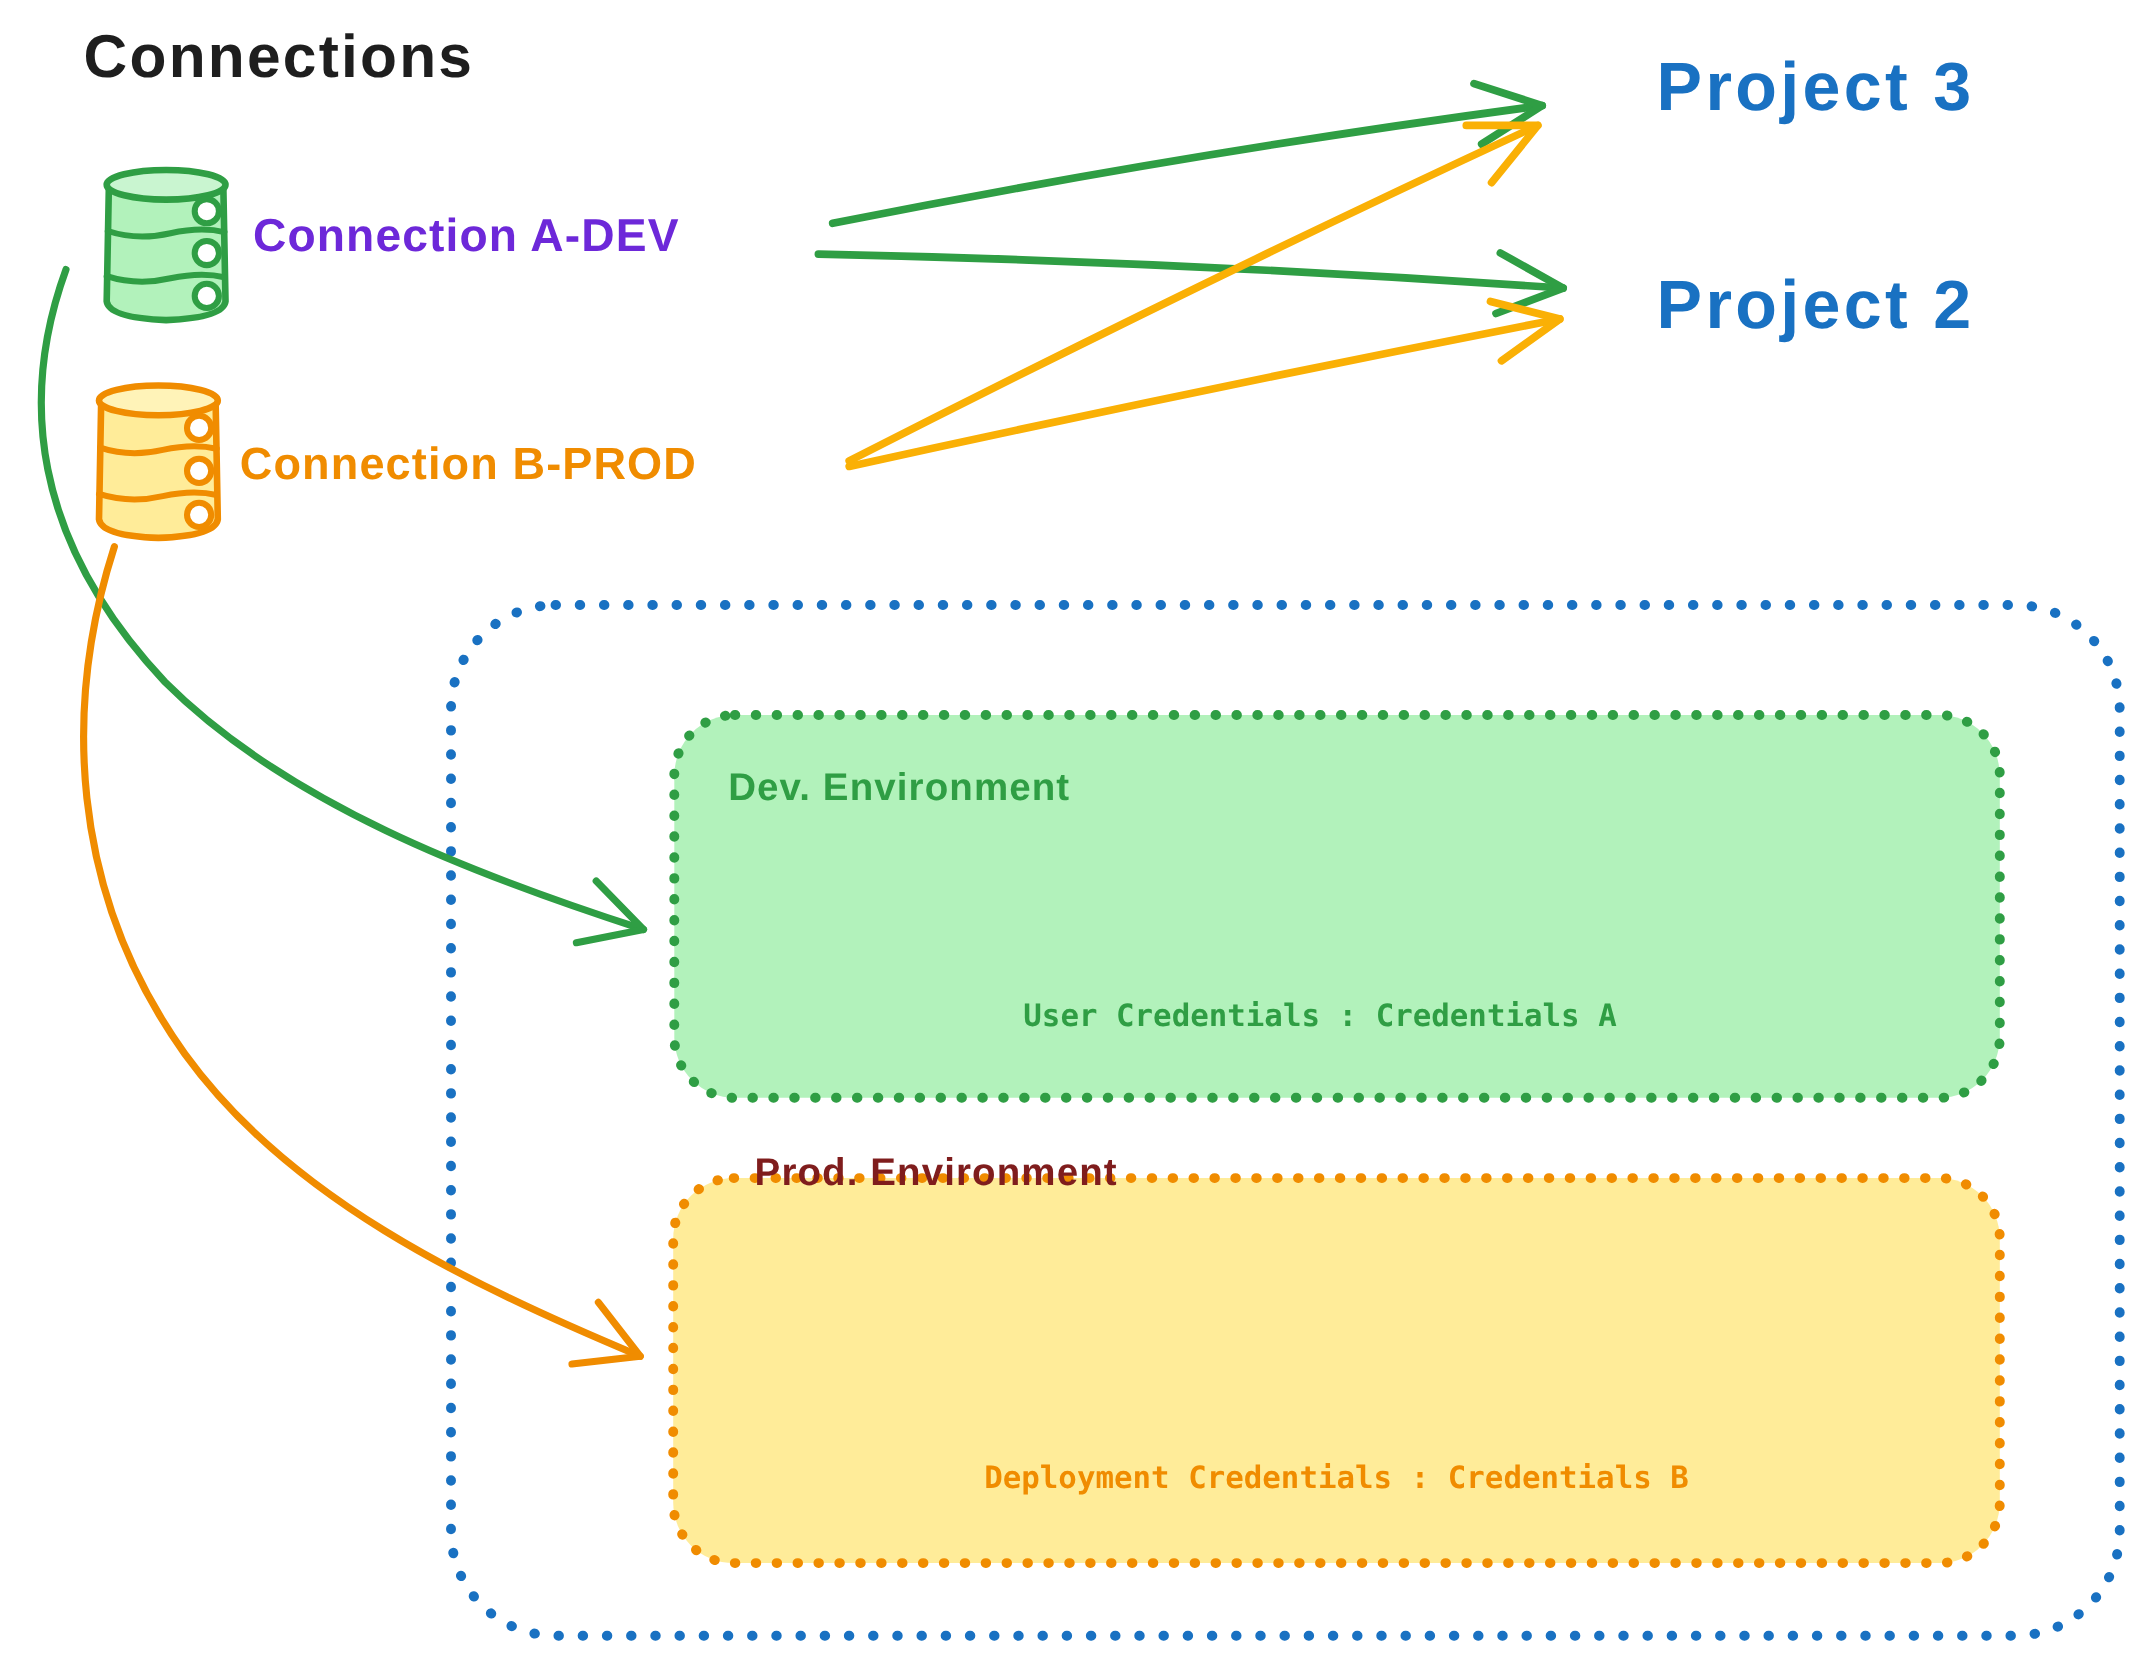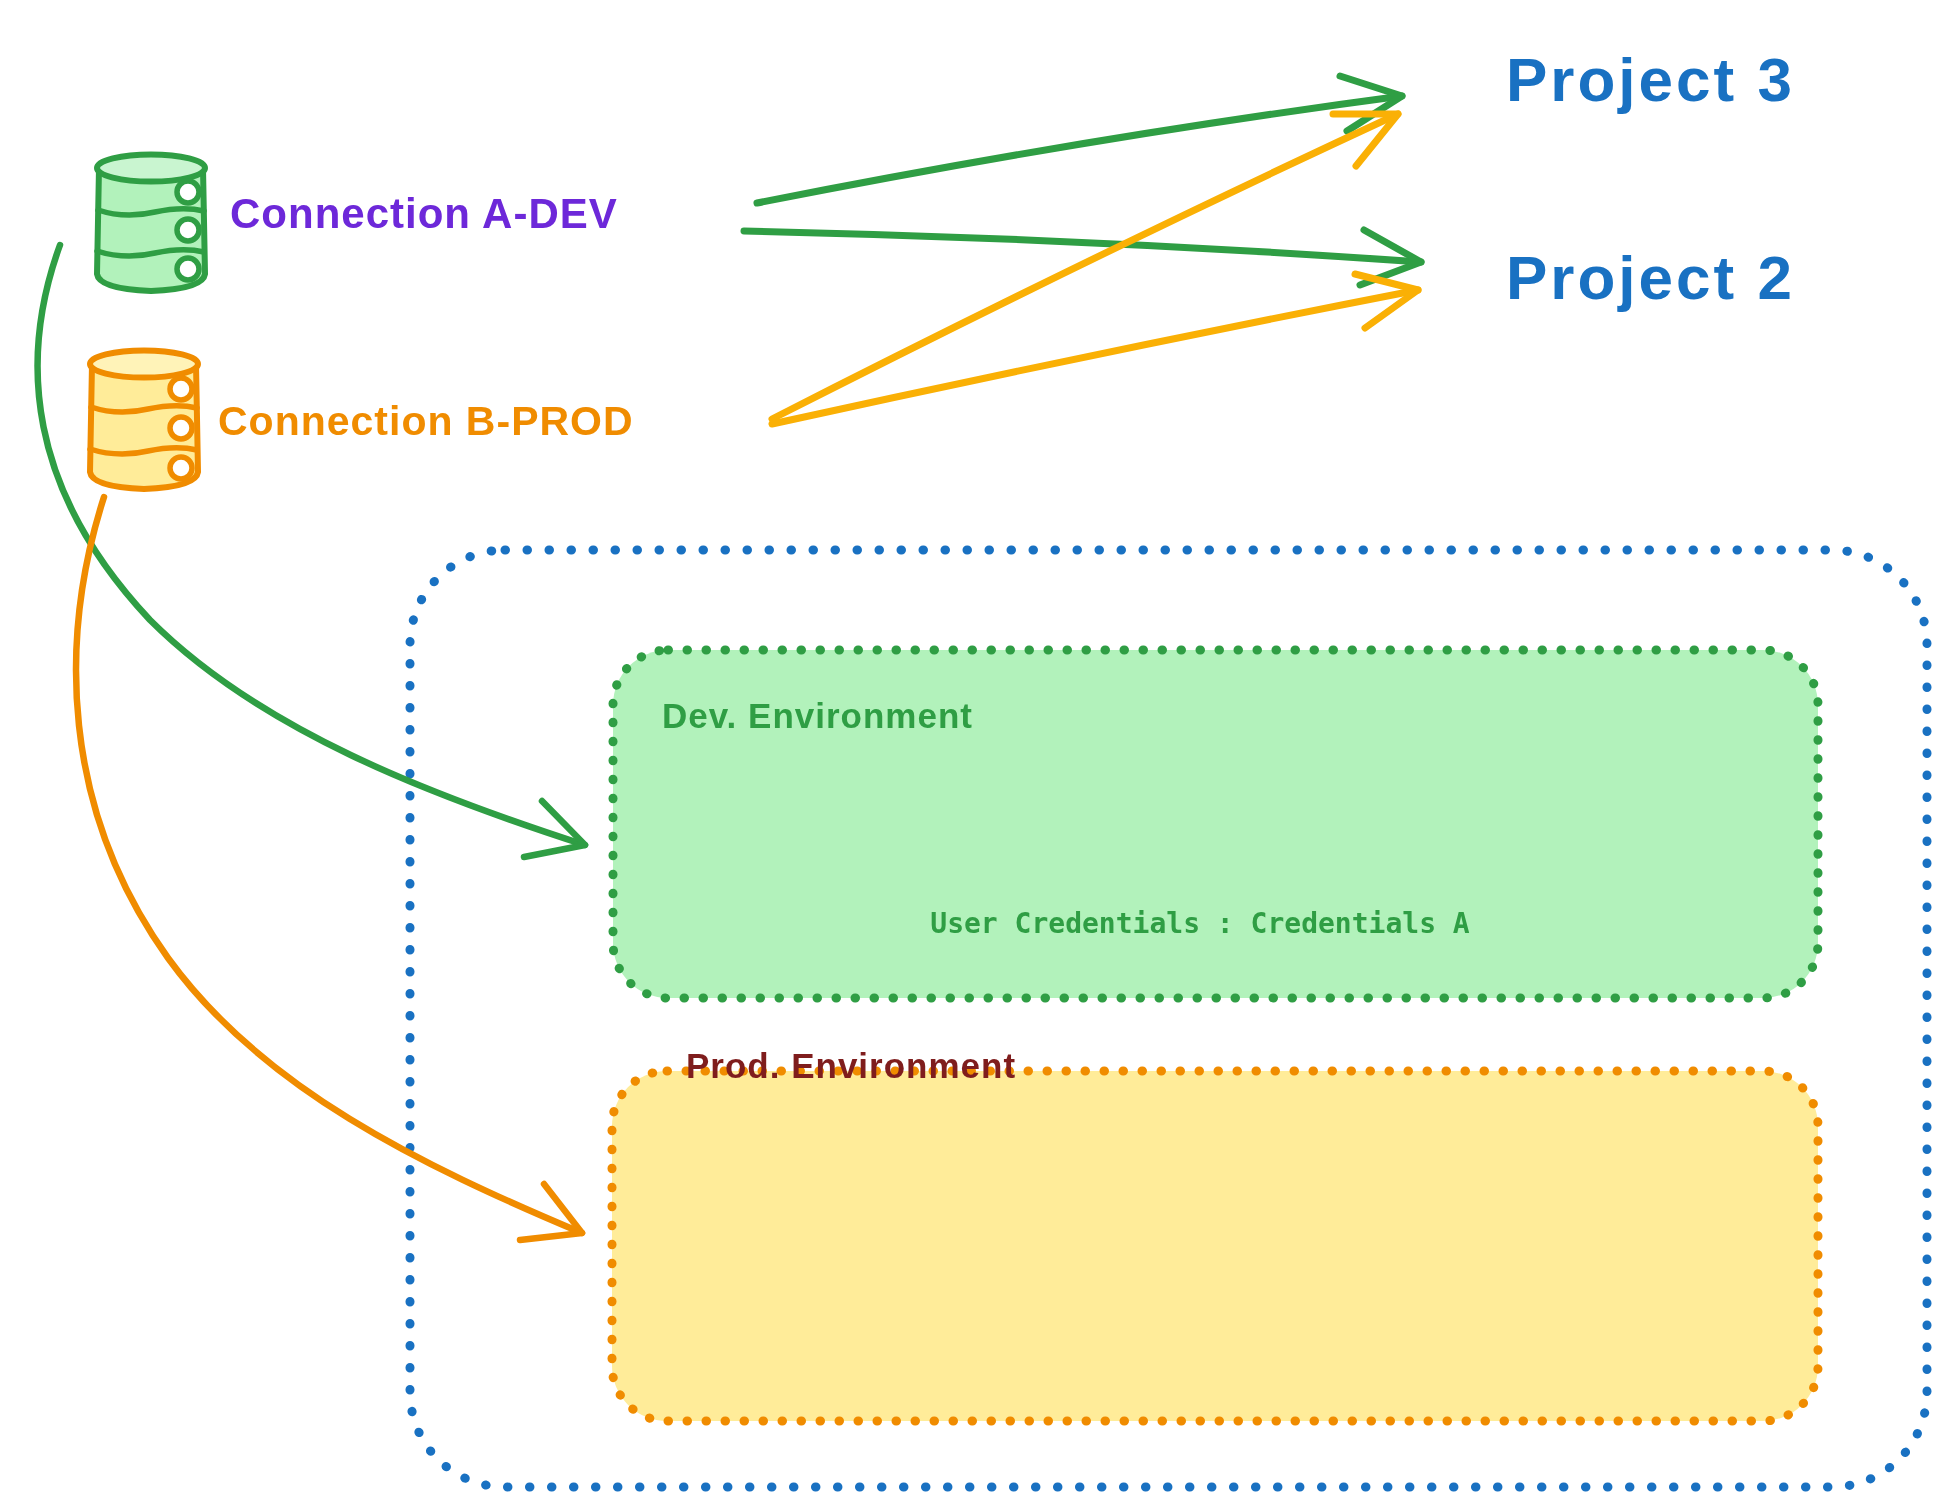--- a/index.html
+++ b/index.html
@@ -80,25 +80,27 @@
       <path d="M4 16 L2 124 Q4 139 56 141 Q108 139 110 124 L108 16 Z" fill="#ffec99" stroke="#f08c00" stroke-width="6" stroke-linejoin="round"></path>
       <ellipse cx="56" cy="16" rx="54" ry="13.5" fill="#fff3b8" stroke="#f08c00" stroke-width="6"></ellipse>
       <path d="M3 59 Q30 68 60 61 Q88 55 109 60" fill="none" stroke="#f08c00" stroke-width="5.5" stroke-linecap="round"></path>
       <path d="M2 101 Q30 110 60 103 Q88 97 109 102" fill="none" stroke="#f08c00" stroke-width="5.5" stroke-linecap="round"></path>
       <circle cx="93" cy="41" r="11" fill="#ffffff" stroke="#f08c00" stroke-width="5.5"></circle>
       <circle cx="93" cy="80" r="11" fill="#ffffff" stroke="#f08c00" stroke-width="5.5"></circle>
       <circle cx="93" cy="120" r="11" fill="#ffffff" stroke="#f08c00" stroke-width="5.5"></circle>
     </g>
   </svg>
 
+  <div class="lbl title">Connections</div>
 
   <div class="lbl conn-a">Connection A-DEV</div>
   <div class="lbl conn-b">Connection B-PROD</div>
 
   <div class="lbl proj p3">Project 3</div>
   <div class="lbl proj p2">Project 2</div>
 
   <div class="lbl env-label dev-label">Dev. Environment</div>
   <div class="lbl creds dev-creds">User Credentials : Credentials A</div>
 
   <div class="lbl env-label prod-label">Prod. Environment</div>
+  <div class="lbl creds prod-creds">Deployment Credentials : Credentials B</div>
 
 </div>
 
 </body></html>

